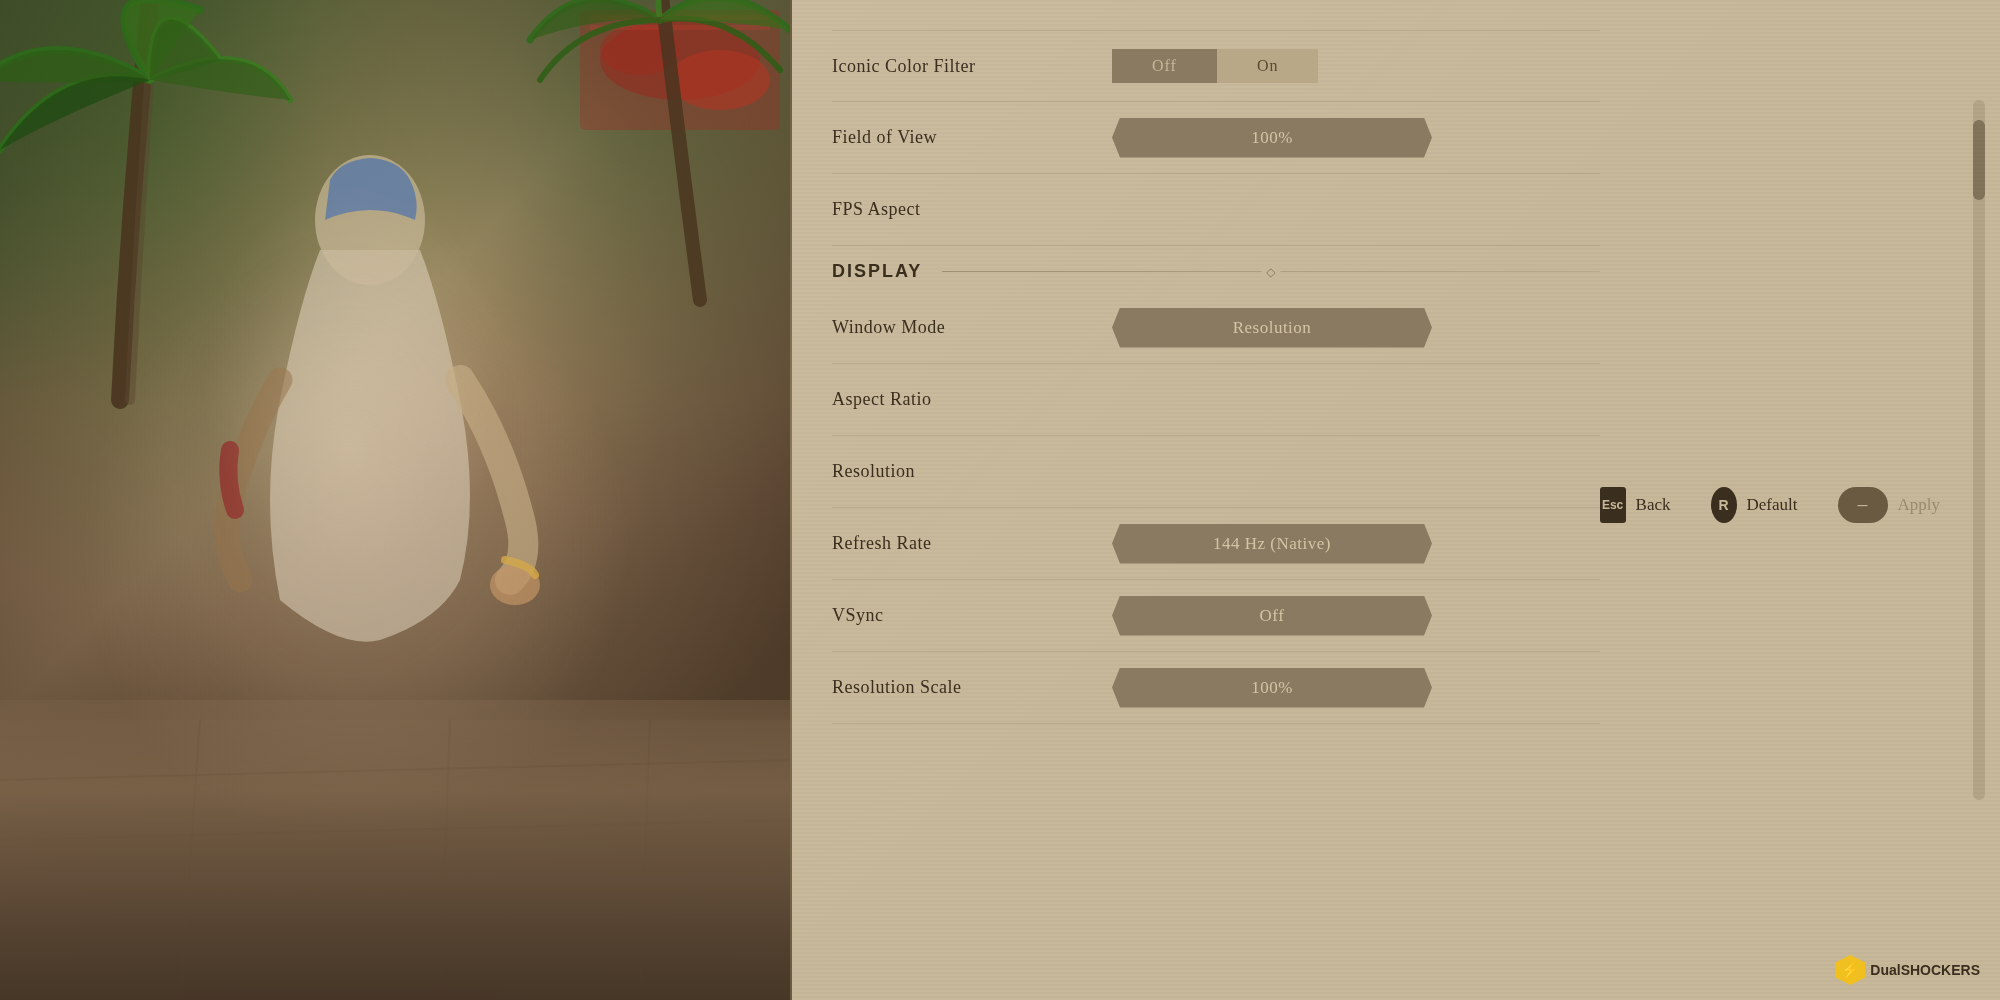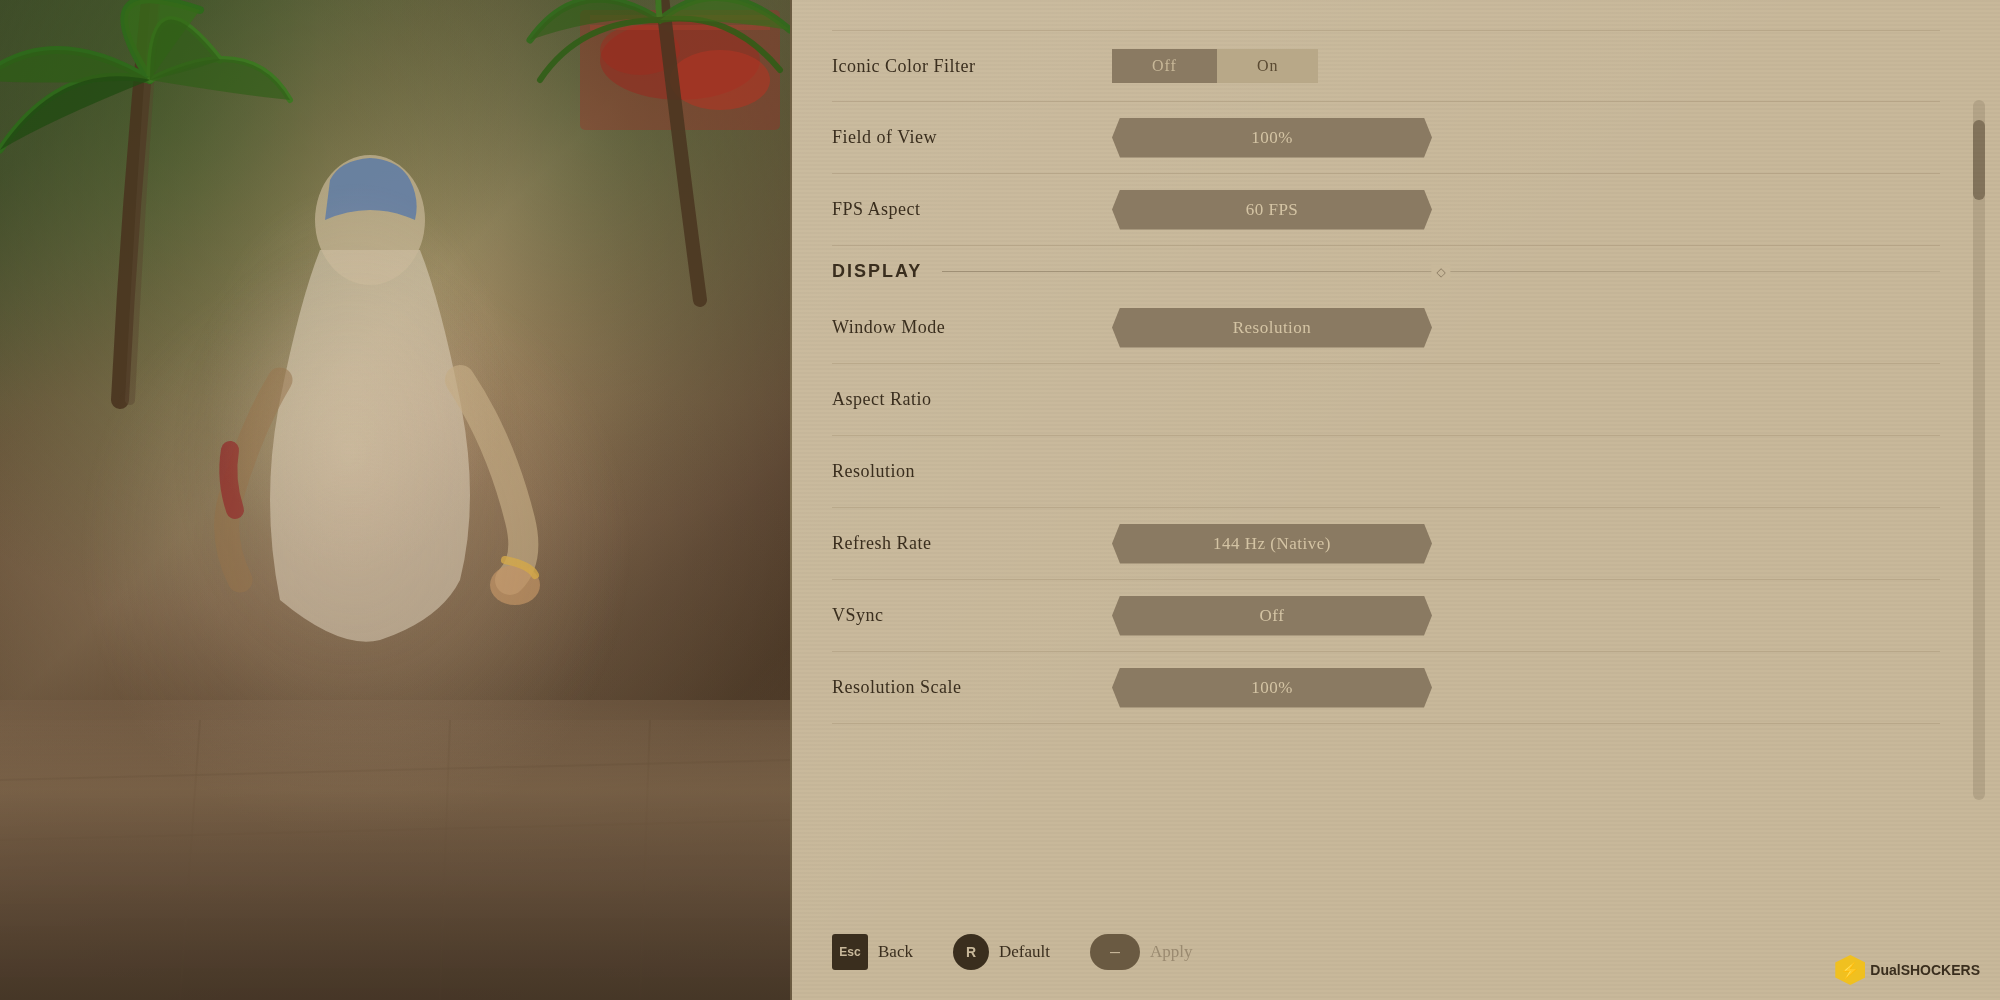--- a/index.html
+++ b/index.html
@@ -78,21 +78,21 @@
         linear-gradient(135deg, rgba(255,255,255,0.05) 0%, transparent 50%),
         repeating-linear-gradient(
           0deg,
           transparent,
           transparent 2px,
           rgba(0,0,0,0.02) 2px,
           rgba(0,0,0,0.02) 4px
         );
       position: relative;
       display: flex;
-      flex-direction: column;
+      flex-direction: row;
       padding: 20px 60px 20px 40px;
     }
 
     
     .settings-container {
       flex: 1;
       display: flex;
       flex-direction: column;
       gap: 0;
       padding-top: 10px;
@@ -220,21 +220,21 @@
       display: flex;
       align-items: center;
       gap: 10px;
       cursor: pointer;
     }
 
     .key-icon {
       display: inline-flex;
       align-items: center;
       justify-content: center;
-      width: 36px;
+      width: 26px;
       height: 36px;
       background: #3a2e1e;
       color: #c8b89a;
       font-size: 12px;
       font-family: 'Arial', sans-serif;
       font-weight: bold;
       border-radius: 3px;
     }
 
     .key-icon.r-key {
@@ -462,23 +462,20 @@
 
     <div class="setting-row">
       <span class="setting-label">Field of View</span>
       <div class="setting-value-container">
         <div class="value-box">100%</div>
       </div>
     </div>
 
     <div class="setting-row">
       <span class="setting-label">FPS Aspect</span>
-      <div class="setting-value-container">
-        <div class="value-box">60 FPS</div>
-      </div>
     </div>
 
     <div class="section-header">
       <span class="section-title">DISPLAY</span>
       <div class="section-line"></div>
     </div>
 
 
     <div class="setting-row">
       <span class="setting-label">Window Mode</span>

